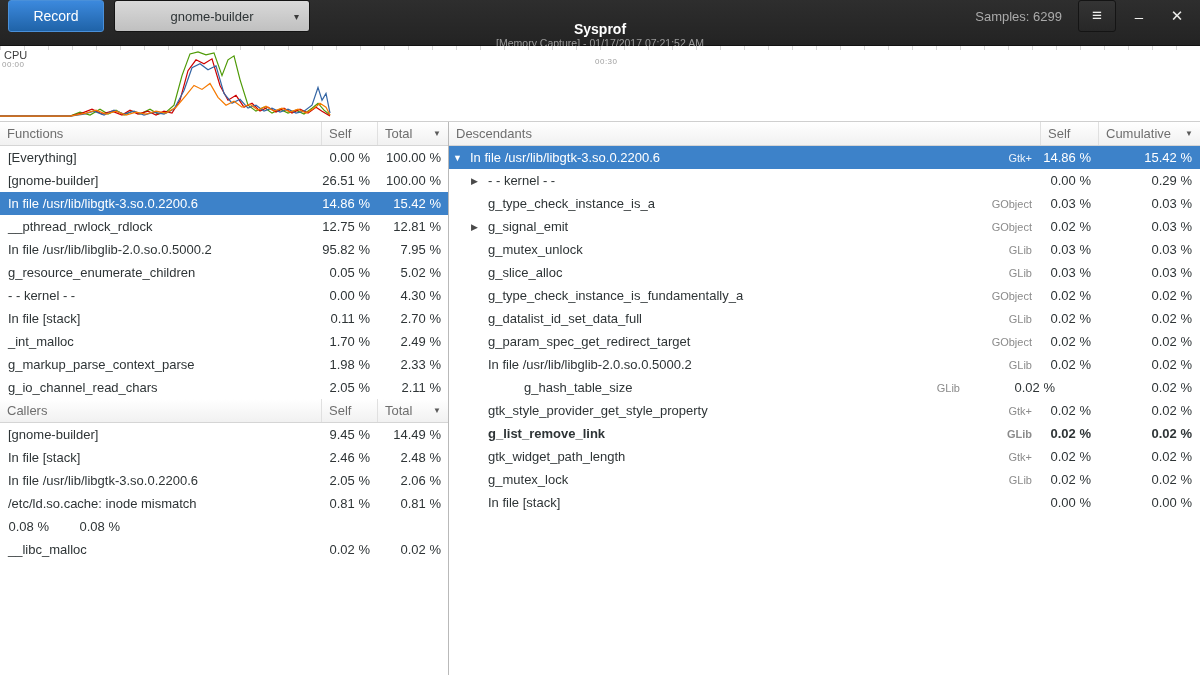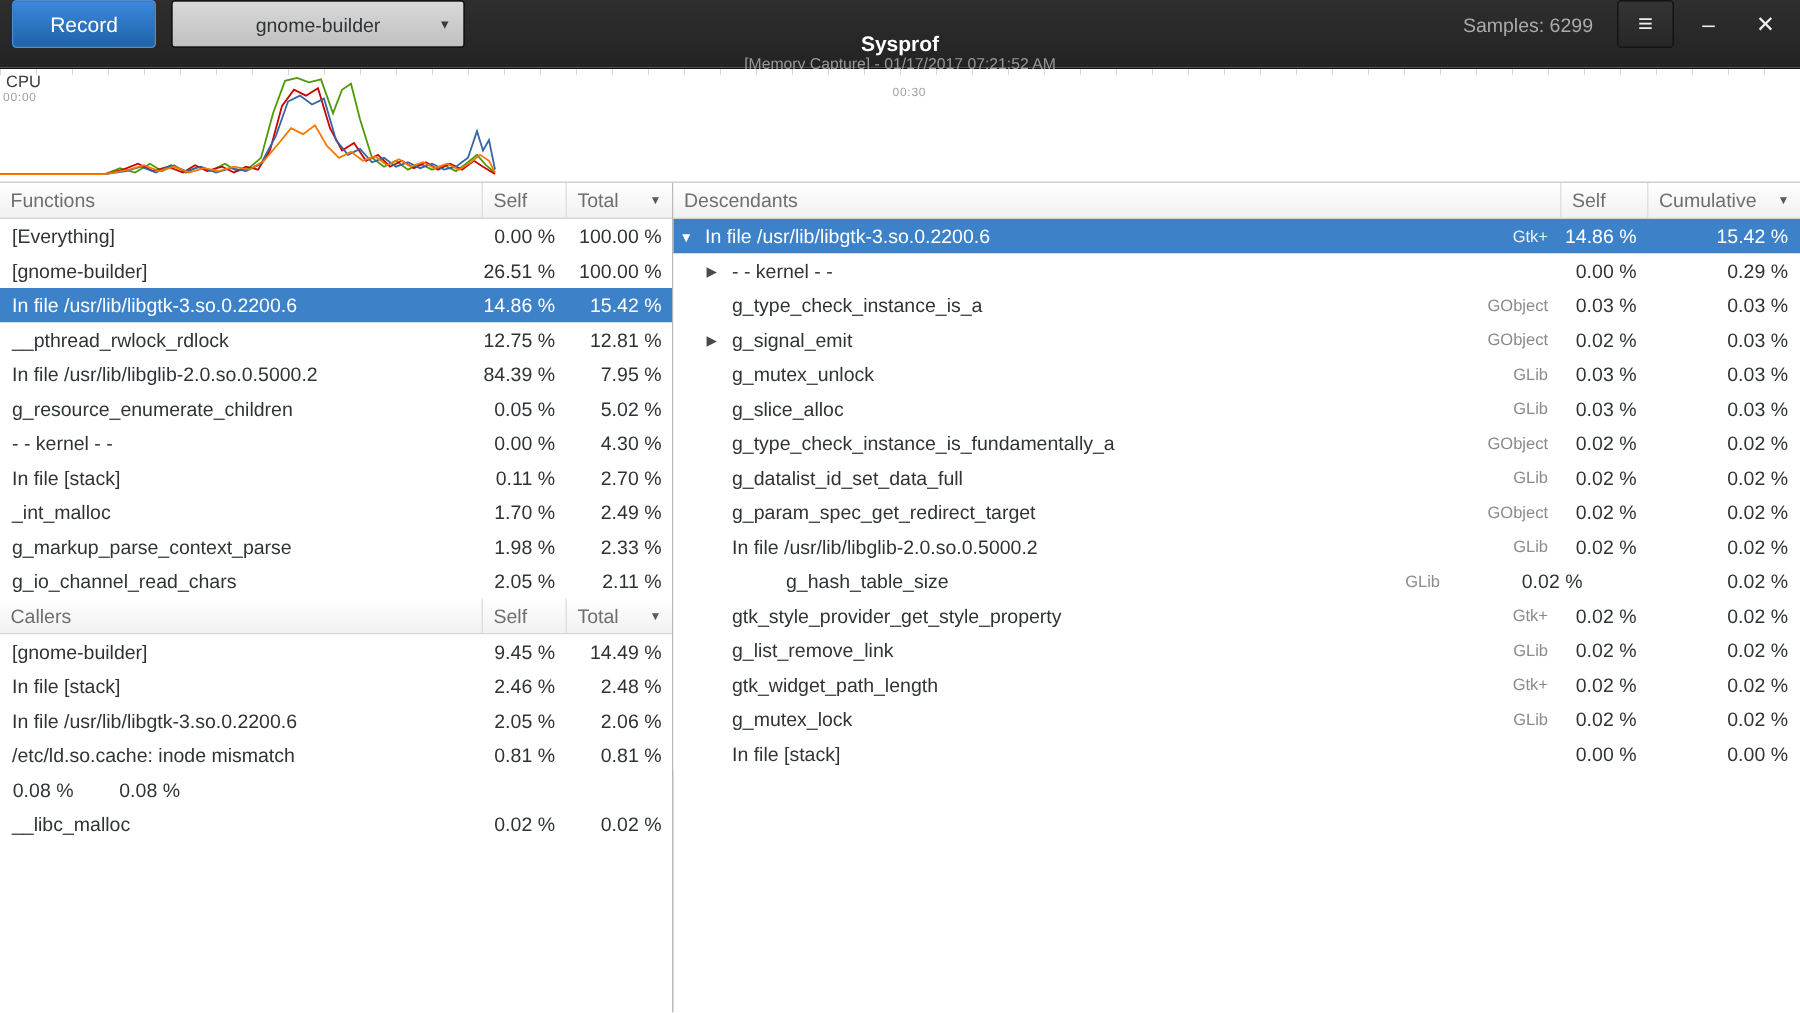--- a/index.html
+++ b/index.html
@@ -141,21 +141,21 @@
           <div class="cell self">14.86 %</div>
           <div class="cell total">15.42 %</div>
         </div>
         <div class="trow">
           <div class="cell name">__pthread_rwlock_rdlock</div>
           <div class="cell self">12.75 %</div>
           <div class="cell total">12.81 %</div>
         </div>
         <div class="trow">
           <div class="cell name">In file /usr/lib/libglib-2.0.so.0.5000.2</div>
-          <div class="cell self">84.39 %</div>
+          <div class="cell self">95.82 %</div>
           <div class="cell total">7.95 %</div>
         </div>
         <div class="trow">
           <div class="cell name">g_resource_enumerate_children</div>
           <div class="cell self">0.05 %</div>
           <div class="cell total">5.02 %</div>
         </div>
         <div class="trow">
           <div class="cell name">- - kernel - -</div>
           <div class="cell self">0.00 %</div>
@@ -313,21 +313,21 @@
           <div class="cell dself">0.02 %</div>
           <div class="cell dcum">0.02 %</div>
         </div>
         <div class="trow ds" style="padding-left: 22px;">
           <span class="expander"></span>
           <div class="cell dname">gtk_style_provider_get_style_property</div>
           <div class="cell lib">Gtk+</div>
           <div class="cell dself">0.02 %</div>
           <div class="cell dcum">0.02 %</div>
         </div>
-        <div class="trow ds" style="padding-left: 22px;">
+        <div class="trow ds" style="padding-left: 22px; font-weight: bold;">
           <span class="expander"></span>
           <div class="cell dname">g_list_remove_link</div>
           <div class="cell lib">GLib</div>
           <div class="cell dself">0.02 %</div>
           <div class="cell dcum">0.02 %</div>
         </div>
         <div class="trow ds" style="padding-left: 22px;">
           <span class="expander"></span>
           <div class="cell dname">gtk_widget_path_length</div>
           <div class="cell lib">Gtk+</div>

